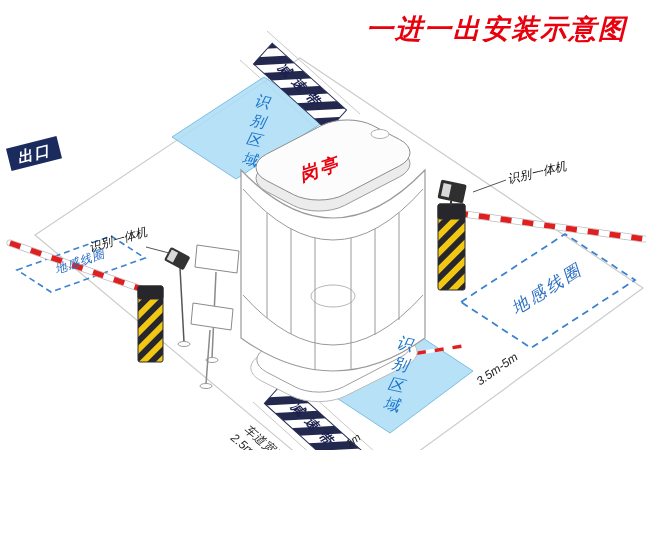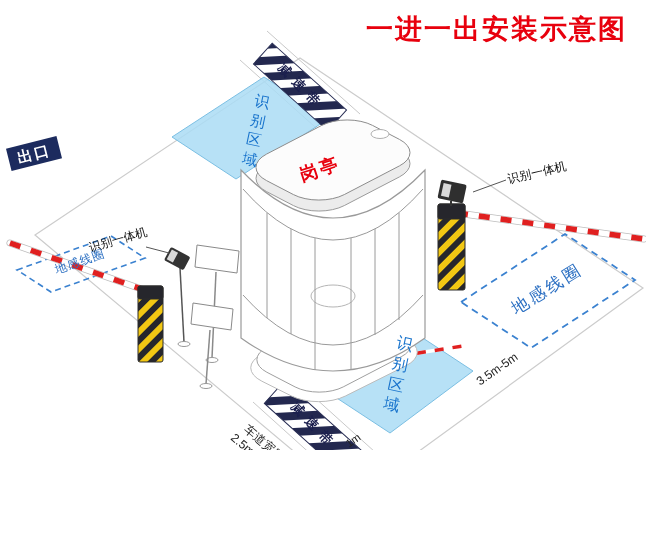--- a/index.html
+++ b/index.html
@@ -1,17 +1,17 @@
 <!DOCTYPE html>
 <html><head>
 <meta charset="utf-8">
 <style>
   html,body{margin:0;padding:0;background:#fff;}
   .stage{position:relative;width:646px;height:450px;background:#fff;overflow:hidden;
-         font-family:"Liberation Sans",sans-serif;}
+         font-family:"Liberation Sans",sans-serif;font-style:italic;}
   .stage svg{position:absolute;left:0;top:0;}
   .label{position:absolute;white-space:nowrap;pointer-events:none;}
   .vstack{white-space:normal;word-break:break-all;width:1.25em;line-height:1.3;text-align:center;}
   .badge{position:absolute;background:#1c2b5e;color:#fff;font-size:15px;font-weight:bold;
          padding:4px 9px;letter-spacing:2px;line-height:1;}
   .title{position:absolute;left:366px;top:11px;color:#e8000d;font-size:27px;font-weight:bold;
          letter-spacing:2px;}
   .twoline span{display:block;line-height:1.25;text-align:center;}
 </style>
 </head>

